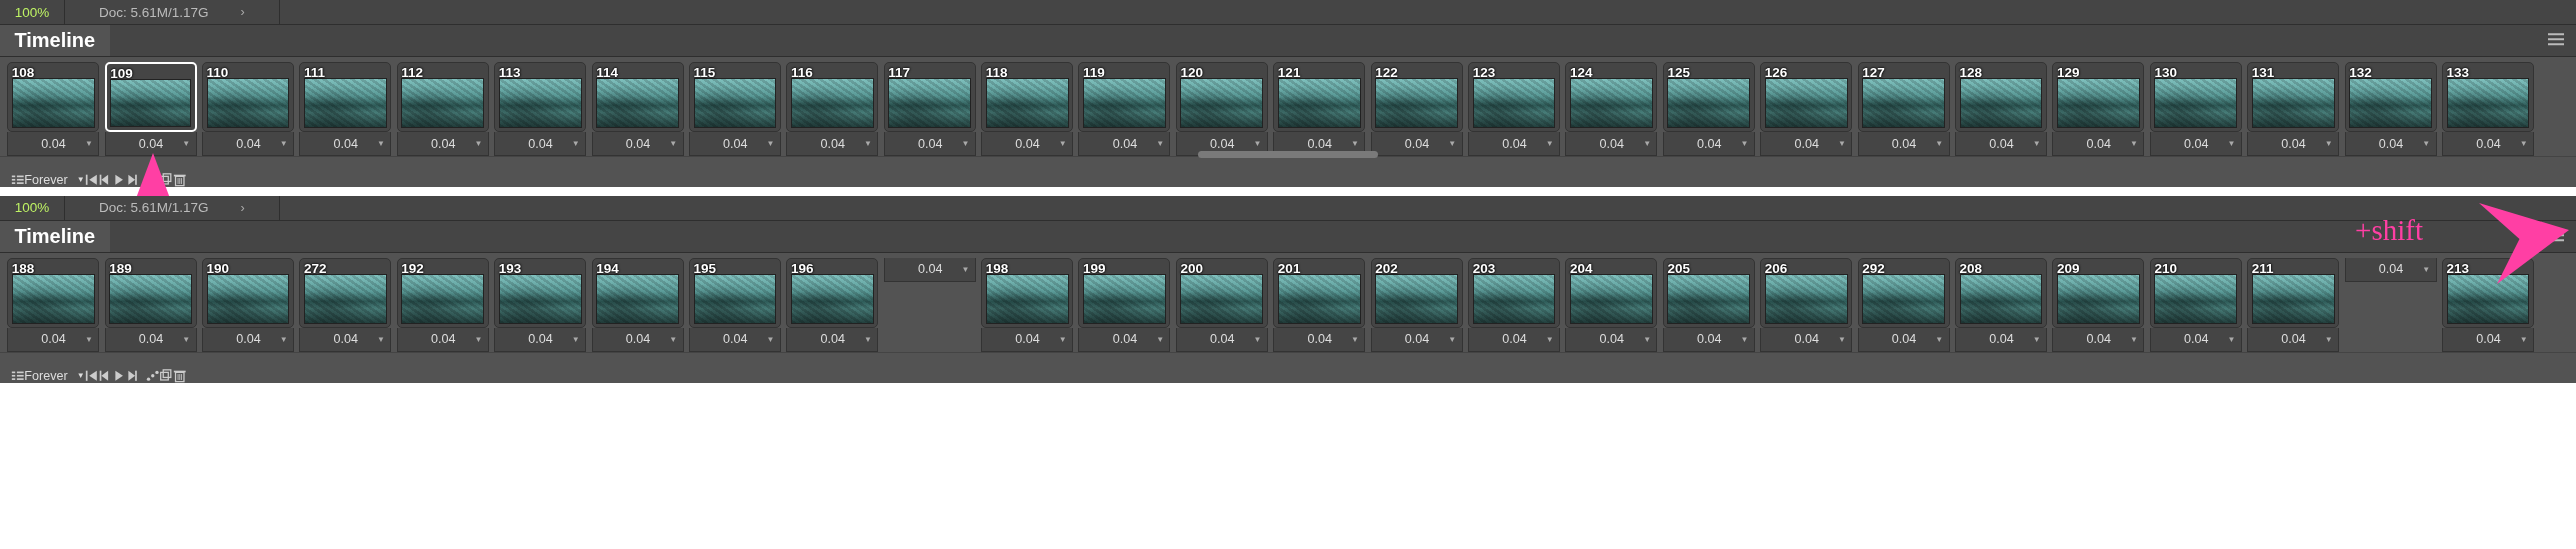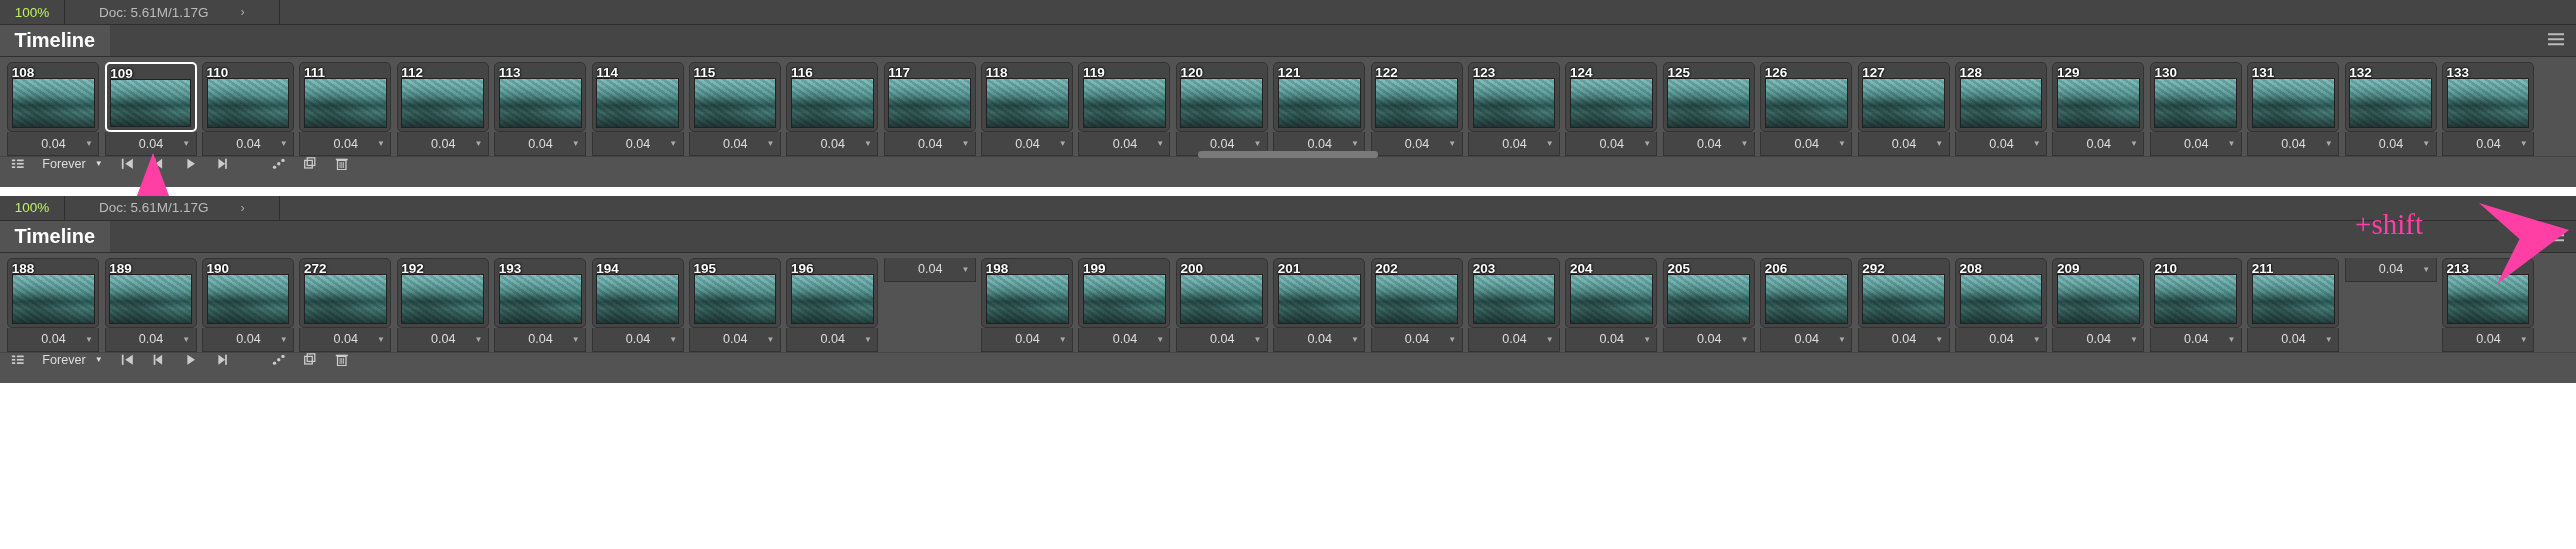--- a/index.html
+++ b/index.html
@@ -46,21 +46,21 @@
       radial-gradient(ellipse at 30% 70%, rgba(0,0,0,0.3), transparent 55%);
     mix-blend-mode: multiply;
   }
   .frame-delay {
     height:23.4px; border:0.9px solid #333; border-top:none; background:#454545;
     display:flex; align-items:center; justify-content:flex-end; padding-right:5.4px;
     font-size:12.6px; color:#ddd; gap:19px;
   }
   .delay-caret { font-size:8px; color:#aaa; }
   .controls {
-    height:31px; display:flex; align-items:flex-start; gap:18px; padding:0 10.8px;
+    height:31px; display:flex; align-items:flex-end; padding:0 10.8px;
     background:#535353; border-top:0.9px solid #444;
   }
   .ctl-ico { color:#ccc; display:inline-flex; align-items:center; }
   .forever { display:flex; align-items:center; gap:9px; color:#ddd; font-size:12.6px;}
   .scrollbar-track {
     position:absolute; left:0; right:0; bottom:29px; height:6.3px; background:transparent;
     display:flex; justify-content:center;
   }
   .scrollbar-thumb {
     width:180px; height:6.3px; background:#7a7a7a; border-radius:3.6px;
@@ -756,18 +756,18 @@
           <line x1="8" y1="6" x2="8" y2="13" stroke="#ccc"></line>
           <line x1="10" y1="6" x2="10" y2="13" stroke="#ccc"></line>
         </svg>
     </span>
   </div>
 
   <svg style="position:absolute; left:558px; top:216px; pointer-events:none;" width="81" height="72" viewBox="0 0 90 80">
     <polygon points="10,0 90,60 40,45 40,80" fill="#ff3fa4"></polygon>
   </svg>
 
-  <div class="shift-text" style="right:153px; top:12px;">+shift</div>
+  <div class="shift-text" style="right:153px; top:18px;">+shift</div>
   <svg style="position:absolute; right:7.2px; top:7.2px; pointer-events:none;" width="99" height="81" viewBox="0 0 110 90">
     <polygon points="110,30 10,0 55,40 30,90" fill="#ff3fa4"></polygon>
   </svg>
 </div>
 
 
 </body></html>

